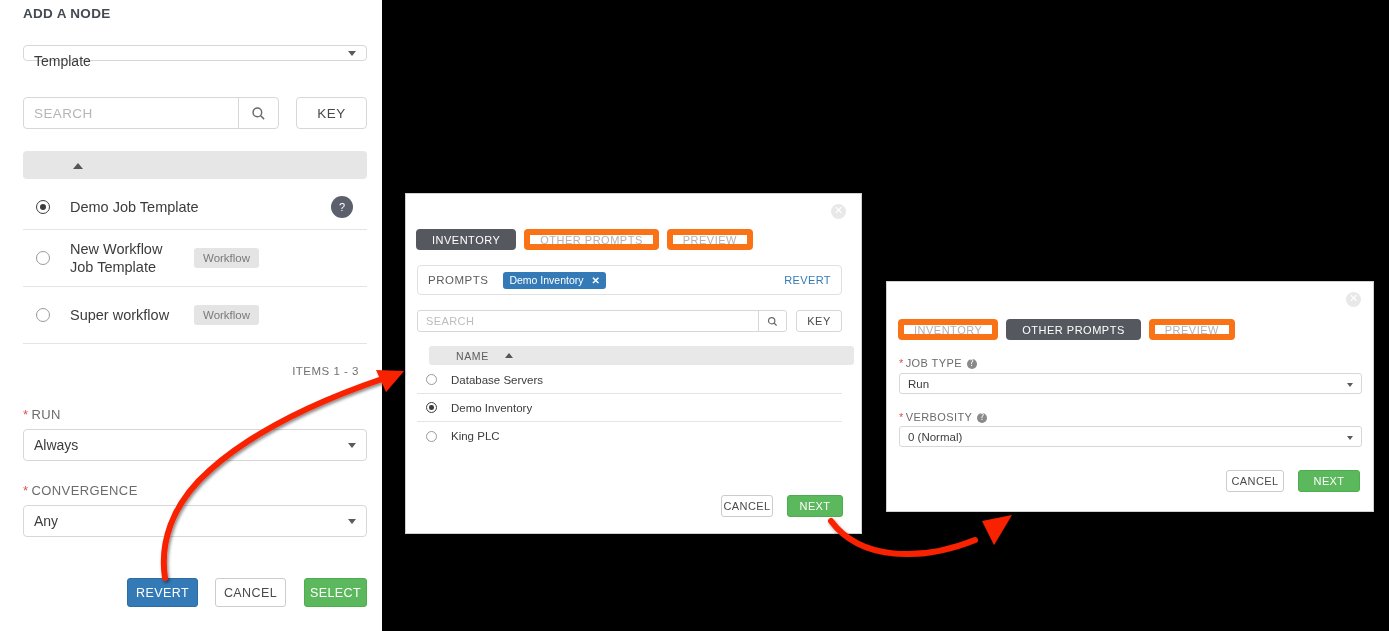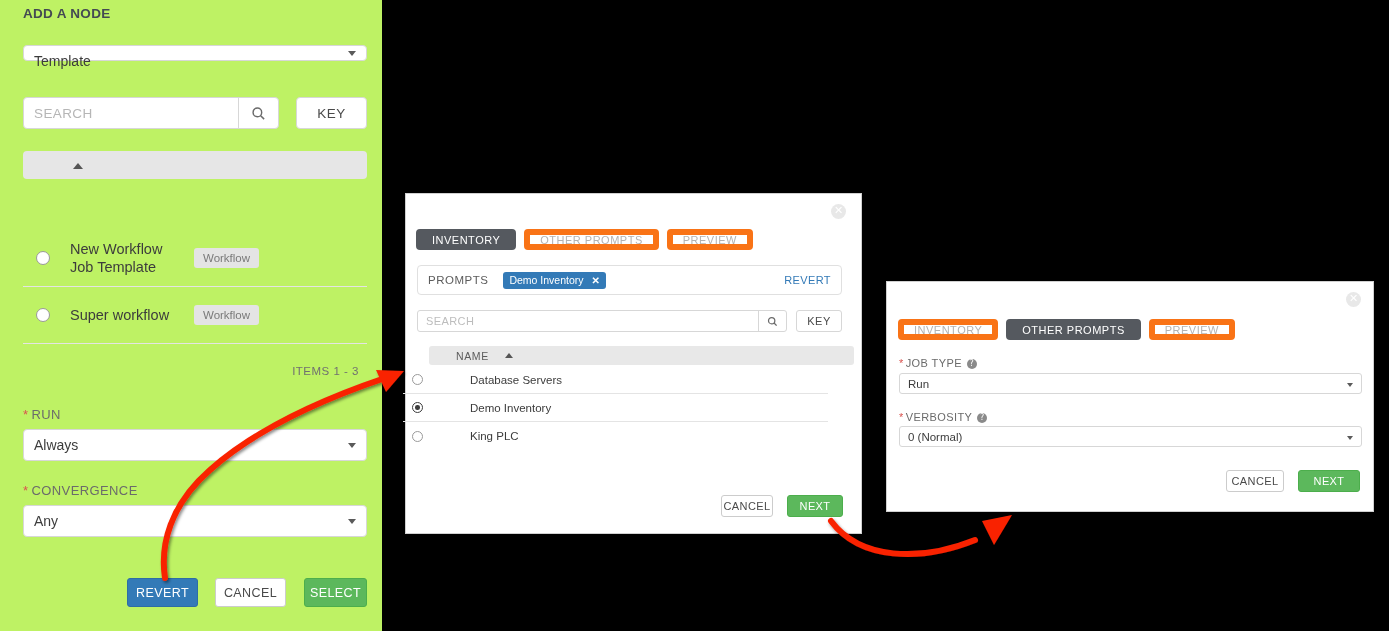--- a/index.html
+++ b/index.html
@@ -9,21 +9,21 @@
     background: #000000;
     font-family: "Liberation Sans", sans-serif;
     overflow: hidden;
   }
   #canvas { position: relative; width: 1389px; height: 631px; background: #000; }
 
   
   .left-panel {
     position: absolute; left: 0; top: 0;
     width: 382px; height: 631px;
-    background: #bef264;
+    background: #ffffff;
   }
   .panel-title {
     position: absolute; left: 23px; top: 6px;
     font-size: 13.5px; font-weight: bold; color: #444a52;
     letter-spacing: 0.3px;
   }
   .lp-select {
     position: absolute; left: 23px; top: 45px;
     width: 344px; height: 16px;
     border: 1px solid #d7d7d7; border-radius: 4px;
@@ -208,22 +208,22 @@
   .m-listhead .hname {
     position: absolute; left: 27px; top: 4px;
     font-size: 10.5px; color: #5c5c5c; letter-spacing: 0.6px;
   }
   .m-listhead .hcaret {
     position: absolute; left: 76px; top: 7px; width: 0; height: 0;
     border-left: 4px solid transparent; border-right: 4px solid transparent;
     border-bottom: 5px solid #555;
   }
   .m-row {
-    position: absolute; left: 403px; width: 425px; height: 28px;
-    border-bottom: 1px solid #e4e4e4; display: flex; align-items: center; gap: 33px;
+    position: absolute; left: 417px; width: 425px; height: 28px;
+    border-bottom: 1px solid #e4e4e4; display: flex; align-items: center;
   }
   .m-row.mr0 { top: 366px; }
   .m-row.mr1 { top: 394px; }
   .m-row.mr2 { top: 422px; border-bottom: none; }
   .m-radio {
     width: 11px; height: 11px; border-radius: 50%;
     border: 1.3px solid #9a9a9a; background: #fff;
     margin-left: 9px; margin-right: 14px; position: relative; cursor: pointer; flex: 0 0 auto;
   }
   .m-radio.sel { border-color: #3c3c3c; }
@@ -299,20 +299,25 @@
         </svg>
       </div>
     </div>
 
     <div class="lp-keybtn">KEY</div>
 
     <div class="lp-listhead">
       <span class="sort-caret"></span>
     </div>
 
+    <div class="lp-row r0">
+      <span class="radio sel"></span>
+      <span class="lp-rowlabel" style="width:200px">Demo Job Template</span>
+      <span class="qmark">?</span>
+    </div>
 
     <div class="lp-row r1">
       <span class="radio"></span>
       <span class="lp-rowlabel">New Workflow Job Template</span>
       <span class="wf-badge">Workflow</span>
     </div>
 
     <div class="lp-row r2">
       <span class="radio"></span>
       <span class="lp-rowlabel">Super workflow</span>

